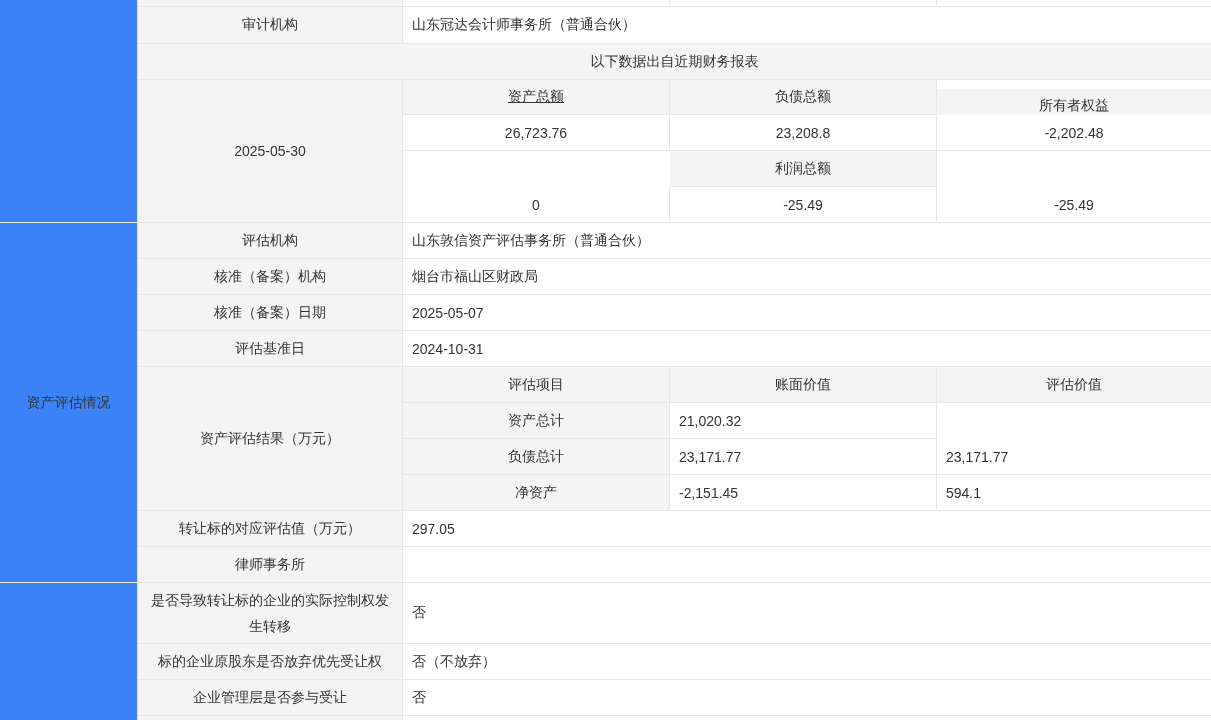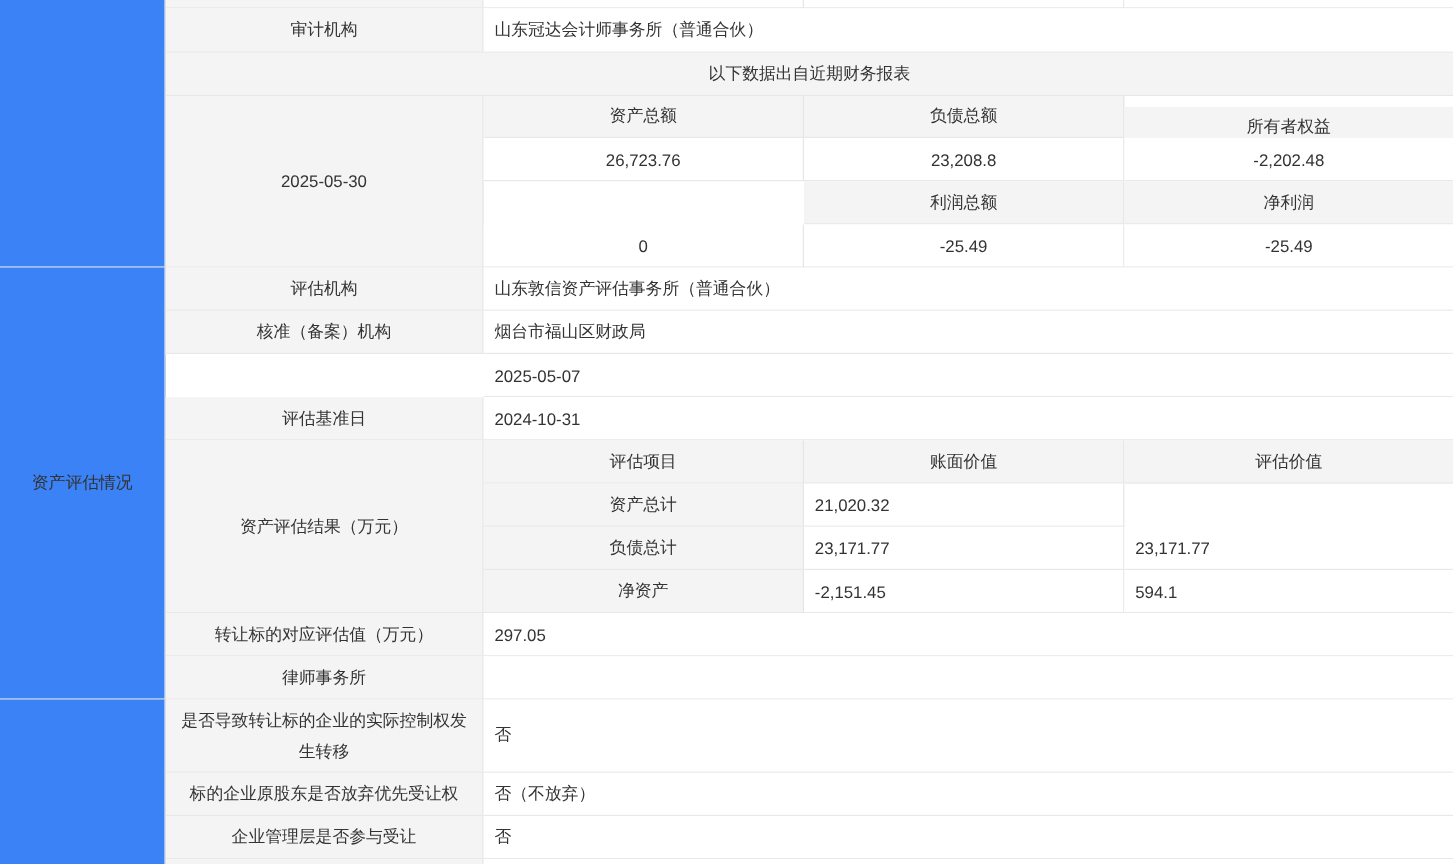--- a/index.html
+++ b/index.html
@@ -40,41 +40,41 @@
   <div class="cell w" style="left:670px;top:0;width:267px;height:7px;"></div>
   <div class="cell w nbr" style="left:937px;top:0;width:274px;height:7px;"></div>
 
   <div class="cell g" style="left:138px;top:7px;width:265px;height:37px;">审计机构</div>
   <div class="cell w l nbr" style="left:403px;top:7px;width:808px;height:37px;">山东冠达会计师事务所（普通合伙）</div>
 
   <div class="cell g nbr" style="left:138px;top:44px;width:1073px;height:36px;">以下数据出自近期财务报表</div>
 
   <div class="cell g" style="left:138px;top:80px;width:265px;height:143px;">2025-05-30</div>
 
-  <div class="cell g" style="left:403px;top:80px;width:267px;height:35px;">资产总额</div>
+  <div class="cell g" style="left:403px;top:80px;width:267px;height:35px;text-decoration:underline;">资产总额</div>
   <div class="cell g" style="left:670px;top:80px;width:267px;height:35px;">负债总额</div>
   <div class="cell g nbr" style="left:937px;top:80px;width:274px;height:35px;margin-top:9px;">所有者权益</div>
 
   <div class="cell w" style="left:403px;top:115px;width:267px;height:36px;">26,723.76</div>
   <div class="cell w" style="left:670px;top:115px;width:267px;height:36px;">23,208.8</div>
   <div class="cell w nbr" style="left:937px;top:115px;width:274px;height:36px;">-2,202.48</div>
 
   <div class="cell g" style="left:670px;top:151px;width:267px;height:36px;">利润总额</div>
-  <div class="cell g nbr" style="left:937px;top:151px;width:274px;height:36px;">净利润</div>
 
   <div class="cell w" style="left:403px;top:187px;width:267px;height:36px;">0</div>
   <div class="cell w" style="left:670px;top:187px;width:267px;height:36px;">-25.49</div>
   <div class="cell w nbr" style="left:937px;top:187px;width:274px;height:36px;">-25.49</div>
 
   <div class="cell g" style="left:138px;top:223px;width:265px;height:36px;">评估机构</div>
   <div class="cell w l nbr" style="left:403px;top:223px;width:808px;height:36px;">山东敦信资产评估事务所（普通合伙）</div>
 
   <div class="cell g" style="left:138px;top:259px;width:265px;height:36px;">核准（备案）机构</div>
   <div class="cell w l nbr" style="left:403px;top:259px;width:808px;height:36px;">烟台市福山区财政局</div>
 
+  <div class="cell g" style="left:138px;top:295px;width:265px;height:36px;">核准（备案）日期</div>
   <div class="cell w l nbr" style="left:403px;top:295px;width:808px;height:36px;">2025-05-07</div>
 
   <div class="cell g" style="left:138px;top:331px;width:265px;height:36px;">评估基准日</div>
   <div class="cell w l nbr" style="left:403px;top:331px;width:808px;height:36px;">2024-10-31</div>
 
   <div class="cell g" style="left:138px;top:367px;width:265px;height:144px;">资产评估结果（万元）</div>
 
   <div class="cell g" style="left:403px;top:367px;width:267px;height:36px;">评估项目</div>
   <div class="cell g" style="left:670px;top:367px;width:267px;height:36px;">账面价值</div>
   <div class="cell g nbr" style="left:937px;top:367px;width:274px;height:36px;">评估价值</div>

